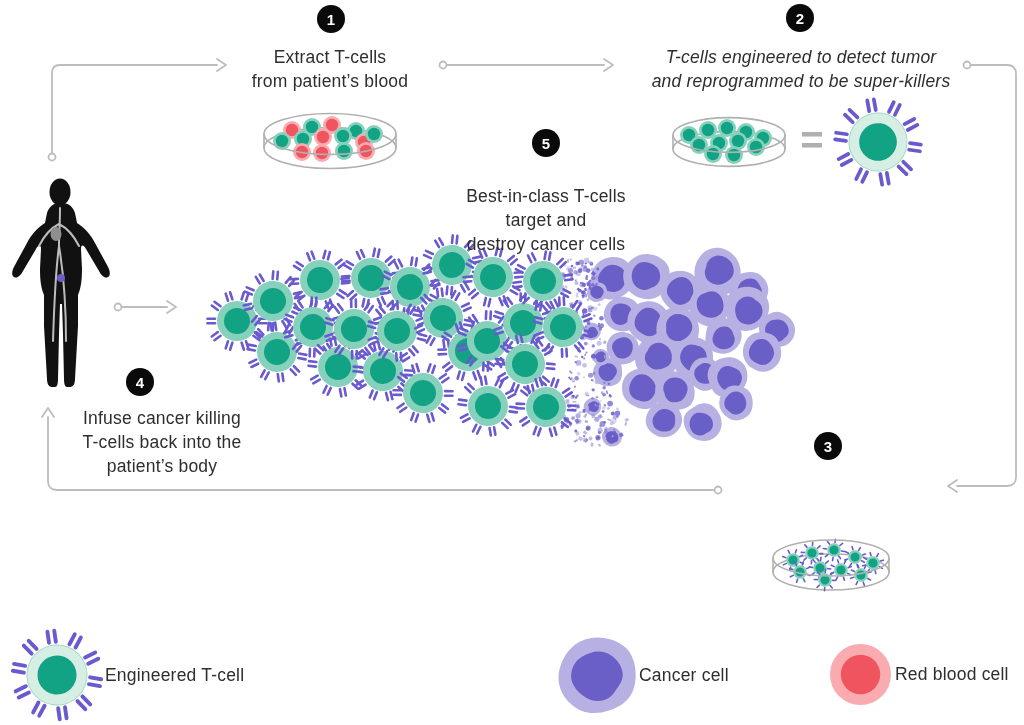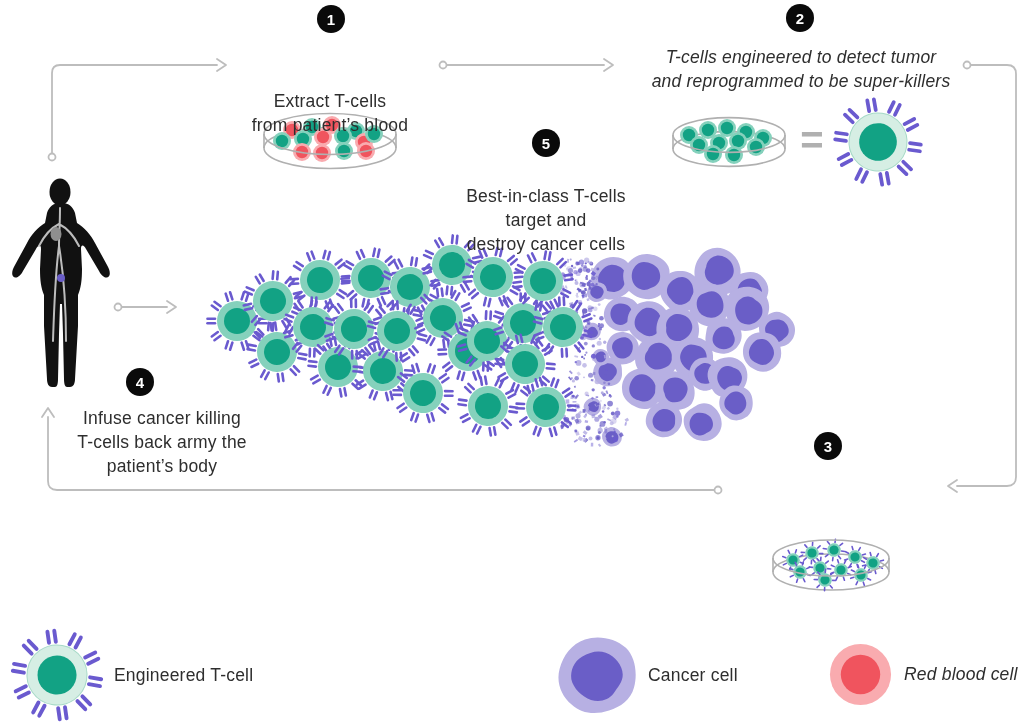--- a/index.html
+++ b/index.html
@@ -15,21 +15,21 @@
   }
   .label{
     position:absolute;transform:translateX(-50%);text-align:center;
     font-size:17.5px;line-height:24px;letter-spacing:.2px;white-space:pre-line;
   }
   .equals{
     position:absolute;transform:translateX(-50%);
     font-size:40px;font-weight:700;line-height:40px;
   }
   .legend-item{position:absolute;display:flex;align-items:center;}
-  .legend-label{font-size:17.5px;letter-spacing:.2px;white-space:nowrap;margin-left:10px;}
+  .legend-label{font-size:17.5px;letter-spacing:.2px;white-space:nowrap;margin-left:1px;}
 </style>
 </head>
 <body>
 
 <div class="stage">
 
   <svg id="scene" width="1024" height="725" viewBox="0 0 1024 725">
       <g fill="none" stroke="#BDBDBD" stroke-width="1.8" stroke-linecap="round" stroke-linejoin="round">
         <path d="M52,153 L52,73 Q52,65 60,65 L217,65"></path>
         <circle cx="52" cy="157" r="3.5" fill="#fff"></circle>
@@ -1245,26 +1245,26 @@
         </g>
       </g>
     </svg>
 
   <div class="badge" style="left: 331px; top: 5px; background: rgb(10, 10, 10); color: rgb(255, 255, 255);">1</div>
   <div class="badge" style="left: 800px; top: 4px; background: rgb(10, 10, 10); color: rgb(255, 255, 255);">2</div>
   <div class="badge" style="left: 828px; top: 432px; background: rgb(10, 10, 10); color: rgb(255, 255, 255);">3</div>
   <div class="badge" style="left: 140px; top: 368px; background: rgb(10, 10, 10); color: rgb(255, 255, 255);">4</div>
   <div class="badge" style="left: 546px; top: 129px; background: rgb(10, 10, 10); color: rgb(255, 255, 255);">5</div>
 
-  <div class="label" style="left: 330px; top: 45px; width: 260px; color: rgb(46, 46, 46); margin-top: 44px;">Extract T-cells
+  <div class="label" style="left: 330px; top: 45px; width: 260px; color: rgb(46, 46, 46);">Extract T-cells
 from patient’s blood</div>
   <div class="label" style="left: 801px; top: 45px; width: 410px; color: rgb(46, 46, 46); font-style: italic;">T-cells engineered to detect tumor
 and reprogrammed to be super-killers</div>
   <div class="label" style="left: 162px; top: 406px; width: 240px; color: rgb(46, 46, 46);">Infuse cancer killing
-T-cells back army the
+T-cells back into the
 patient’s body</div>
   <div class="label" style="left: 546px; top: 184px; width: 240px; color: rgb(46, 46, 46);">Best-in-class T-cells
 target and
 destroy cancer cells</div>
 
   <div class="equals" style="left: 812px; top: 120px; color: rgb(176, 176, 176);">=</div>
 
   <div class="legend-item" style="left:10px;top:628px">
     <svg id="li-et" width="94" height="94" viewBox="-47 -47 94 94">
         <g transform="translate(0,0) rotate(10)">
@@ -1301,16 +1301,16 @@
           <path d="M19,1 C20,8 16,14 10,17 C3,20 -6,20 -12,16 C-17,12 -20,5 -18,-2 C-16,-9 -13,-14 -7,-17 C0,-20 9,-19 14,-14 C18,-10 18,-4 19,1 Z" fill="#6A5EC7" transform="rotate(44) scale(1.3)"></path>
         </g>
       </svg>
     <span class="legend-label" style="color: rgb(46, 46, 46);">Cancer cell</span>
   </div>
   <div class="legend-item" style="left:827px;top:641px">
     <svg id="li-r" width="67" height="67" viewBox="-34 -34 68 68">
         <circle r="31" fill="#F9ABAF"></circle>
         <circle r="20" fill="#F0545E"></circle>
       </svg>
-    <span class="legend-label" style="color: rgb(46, 46, 46); font-style: italic;">Red blood cell</span>
+    <span class="legend-label" style="color: rgb(46, 46, 46);">Red blood cell</span>
   </div>
 
 </div>
 
 </body></html>

